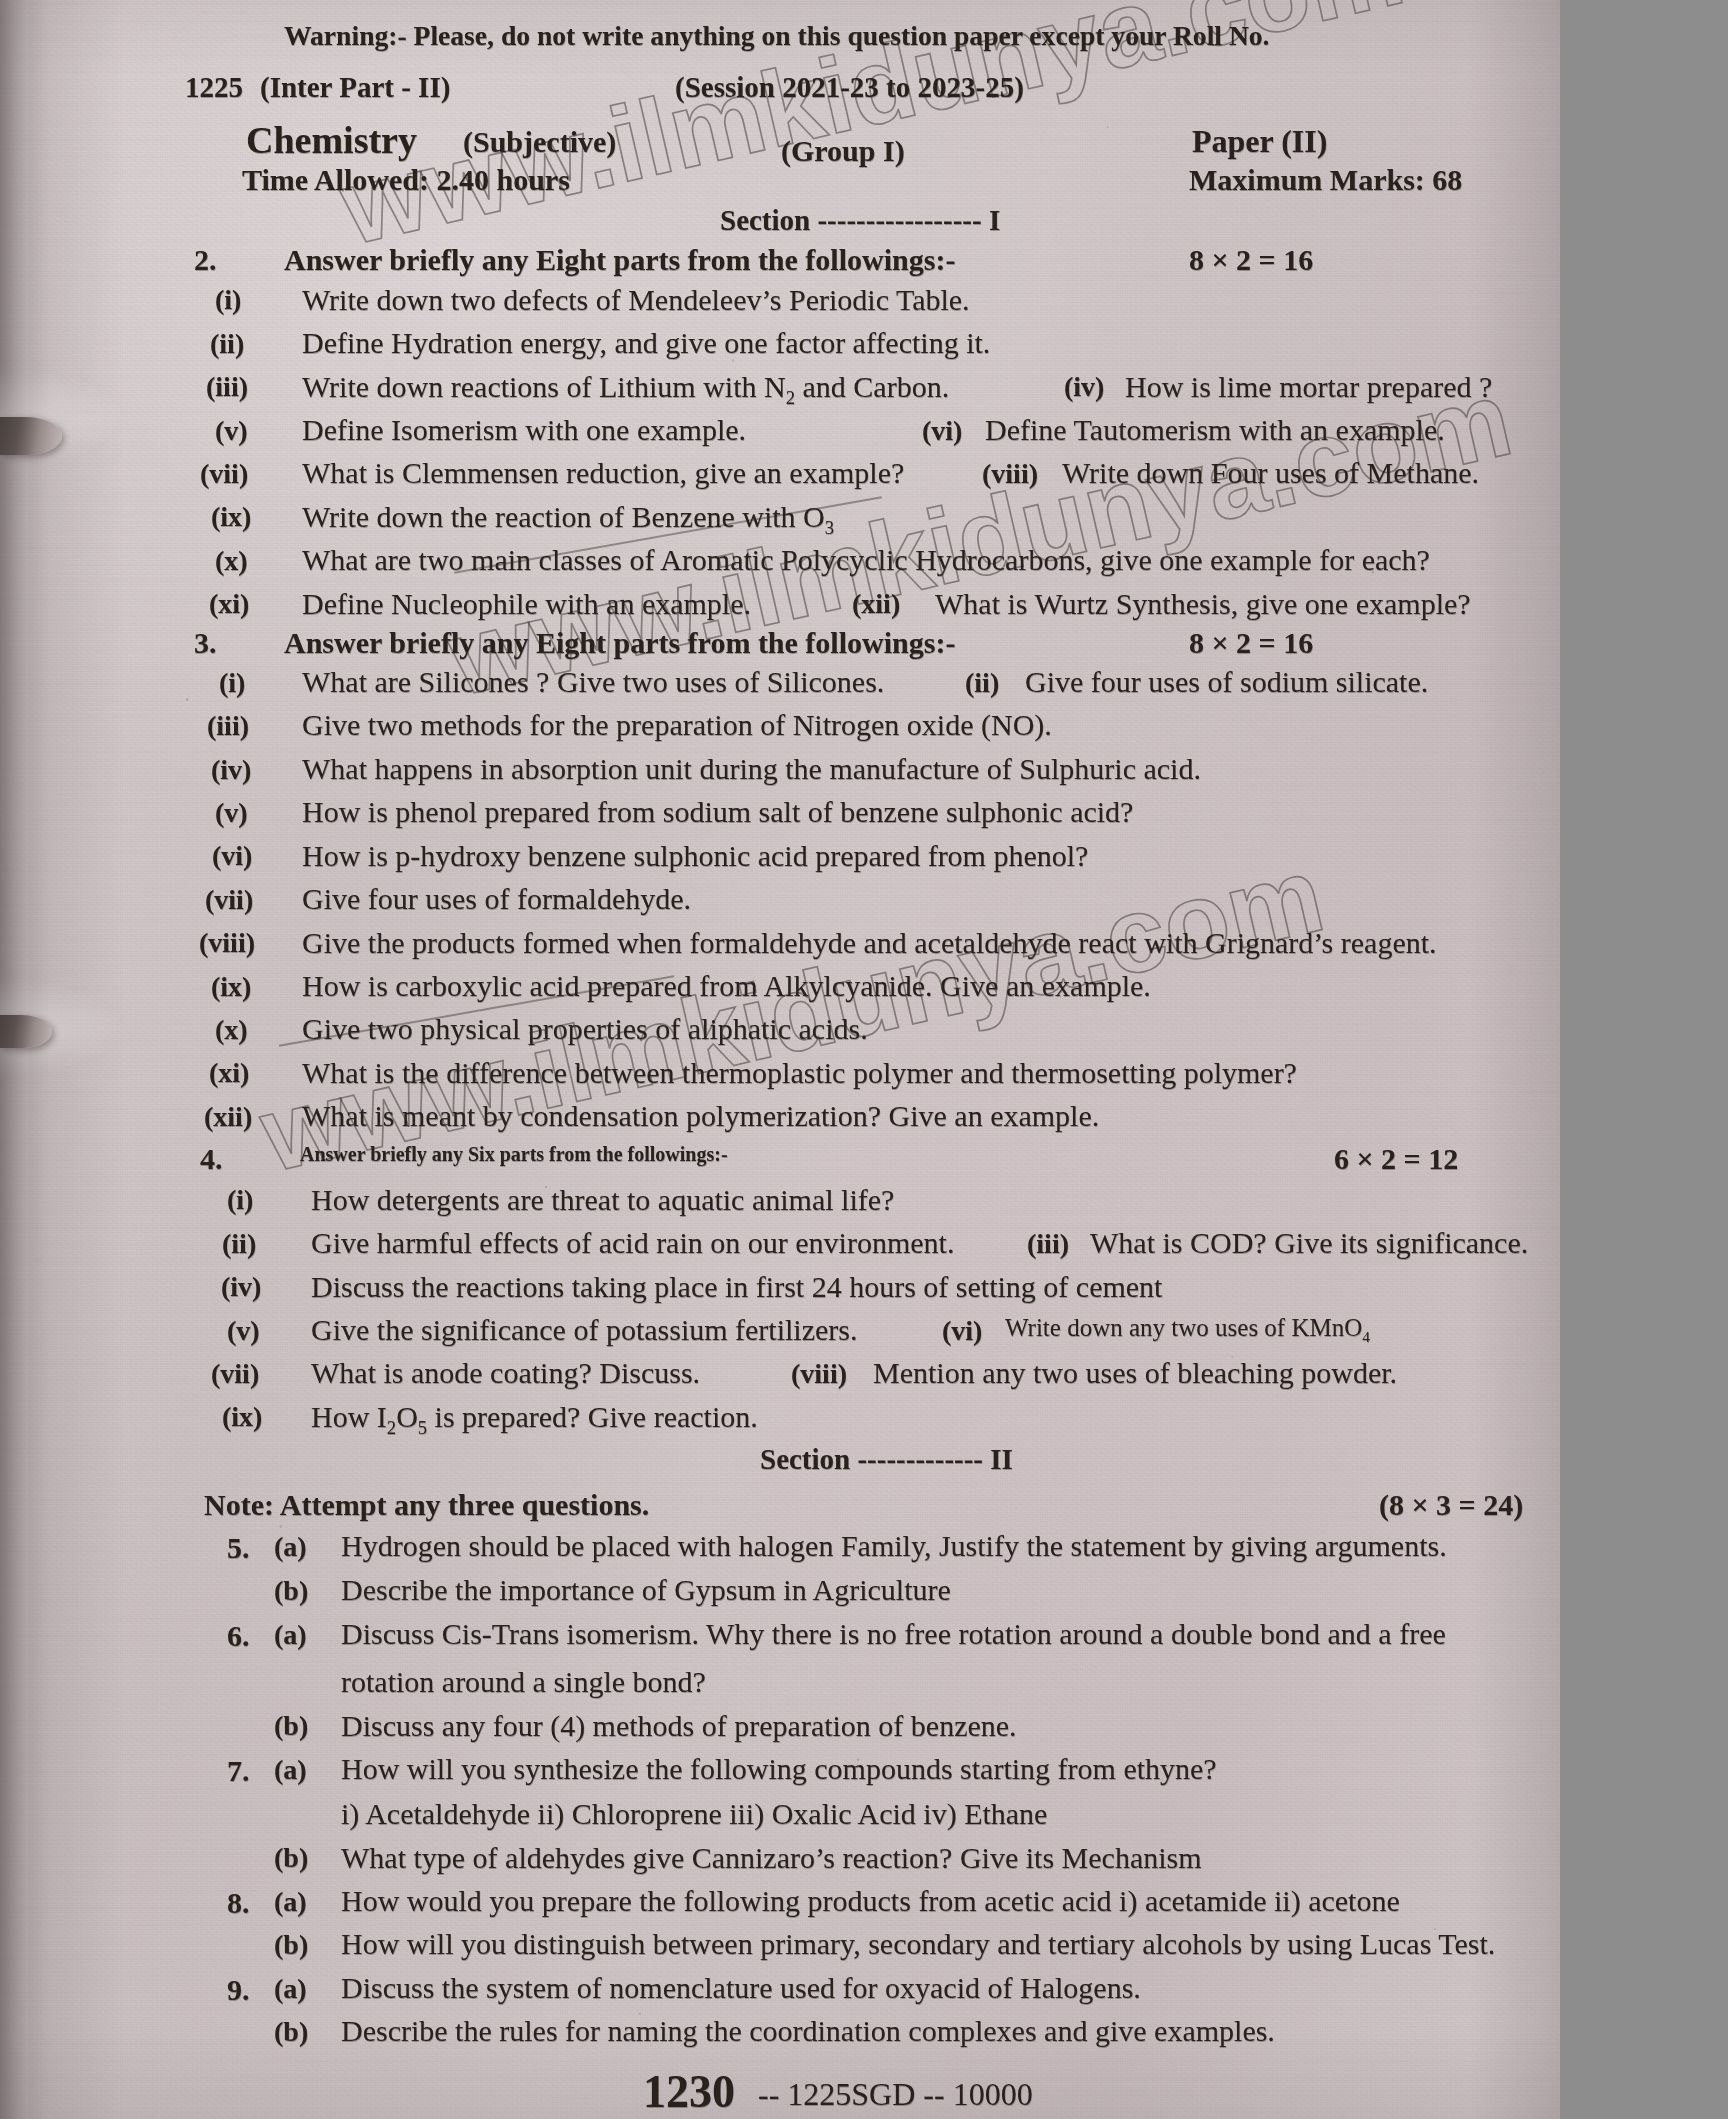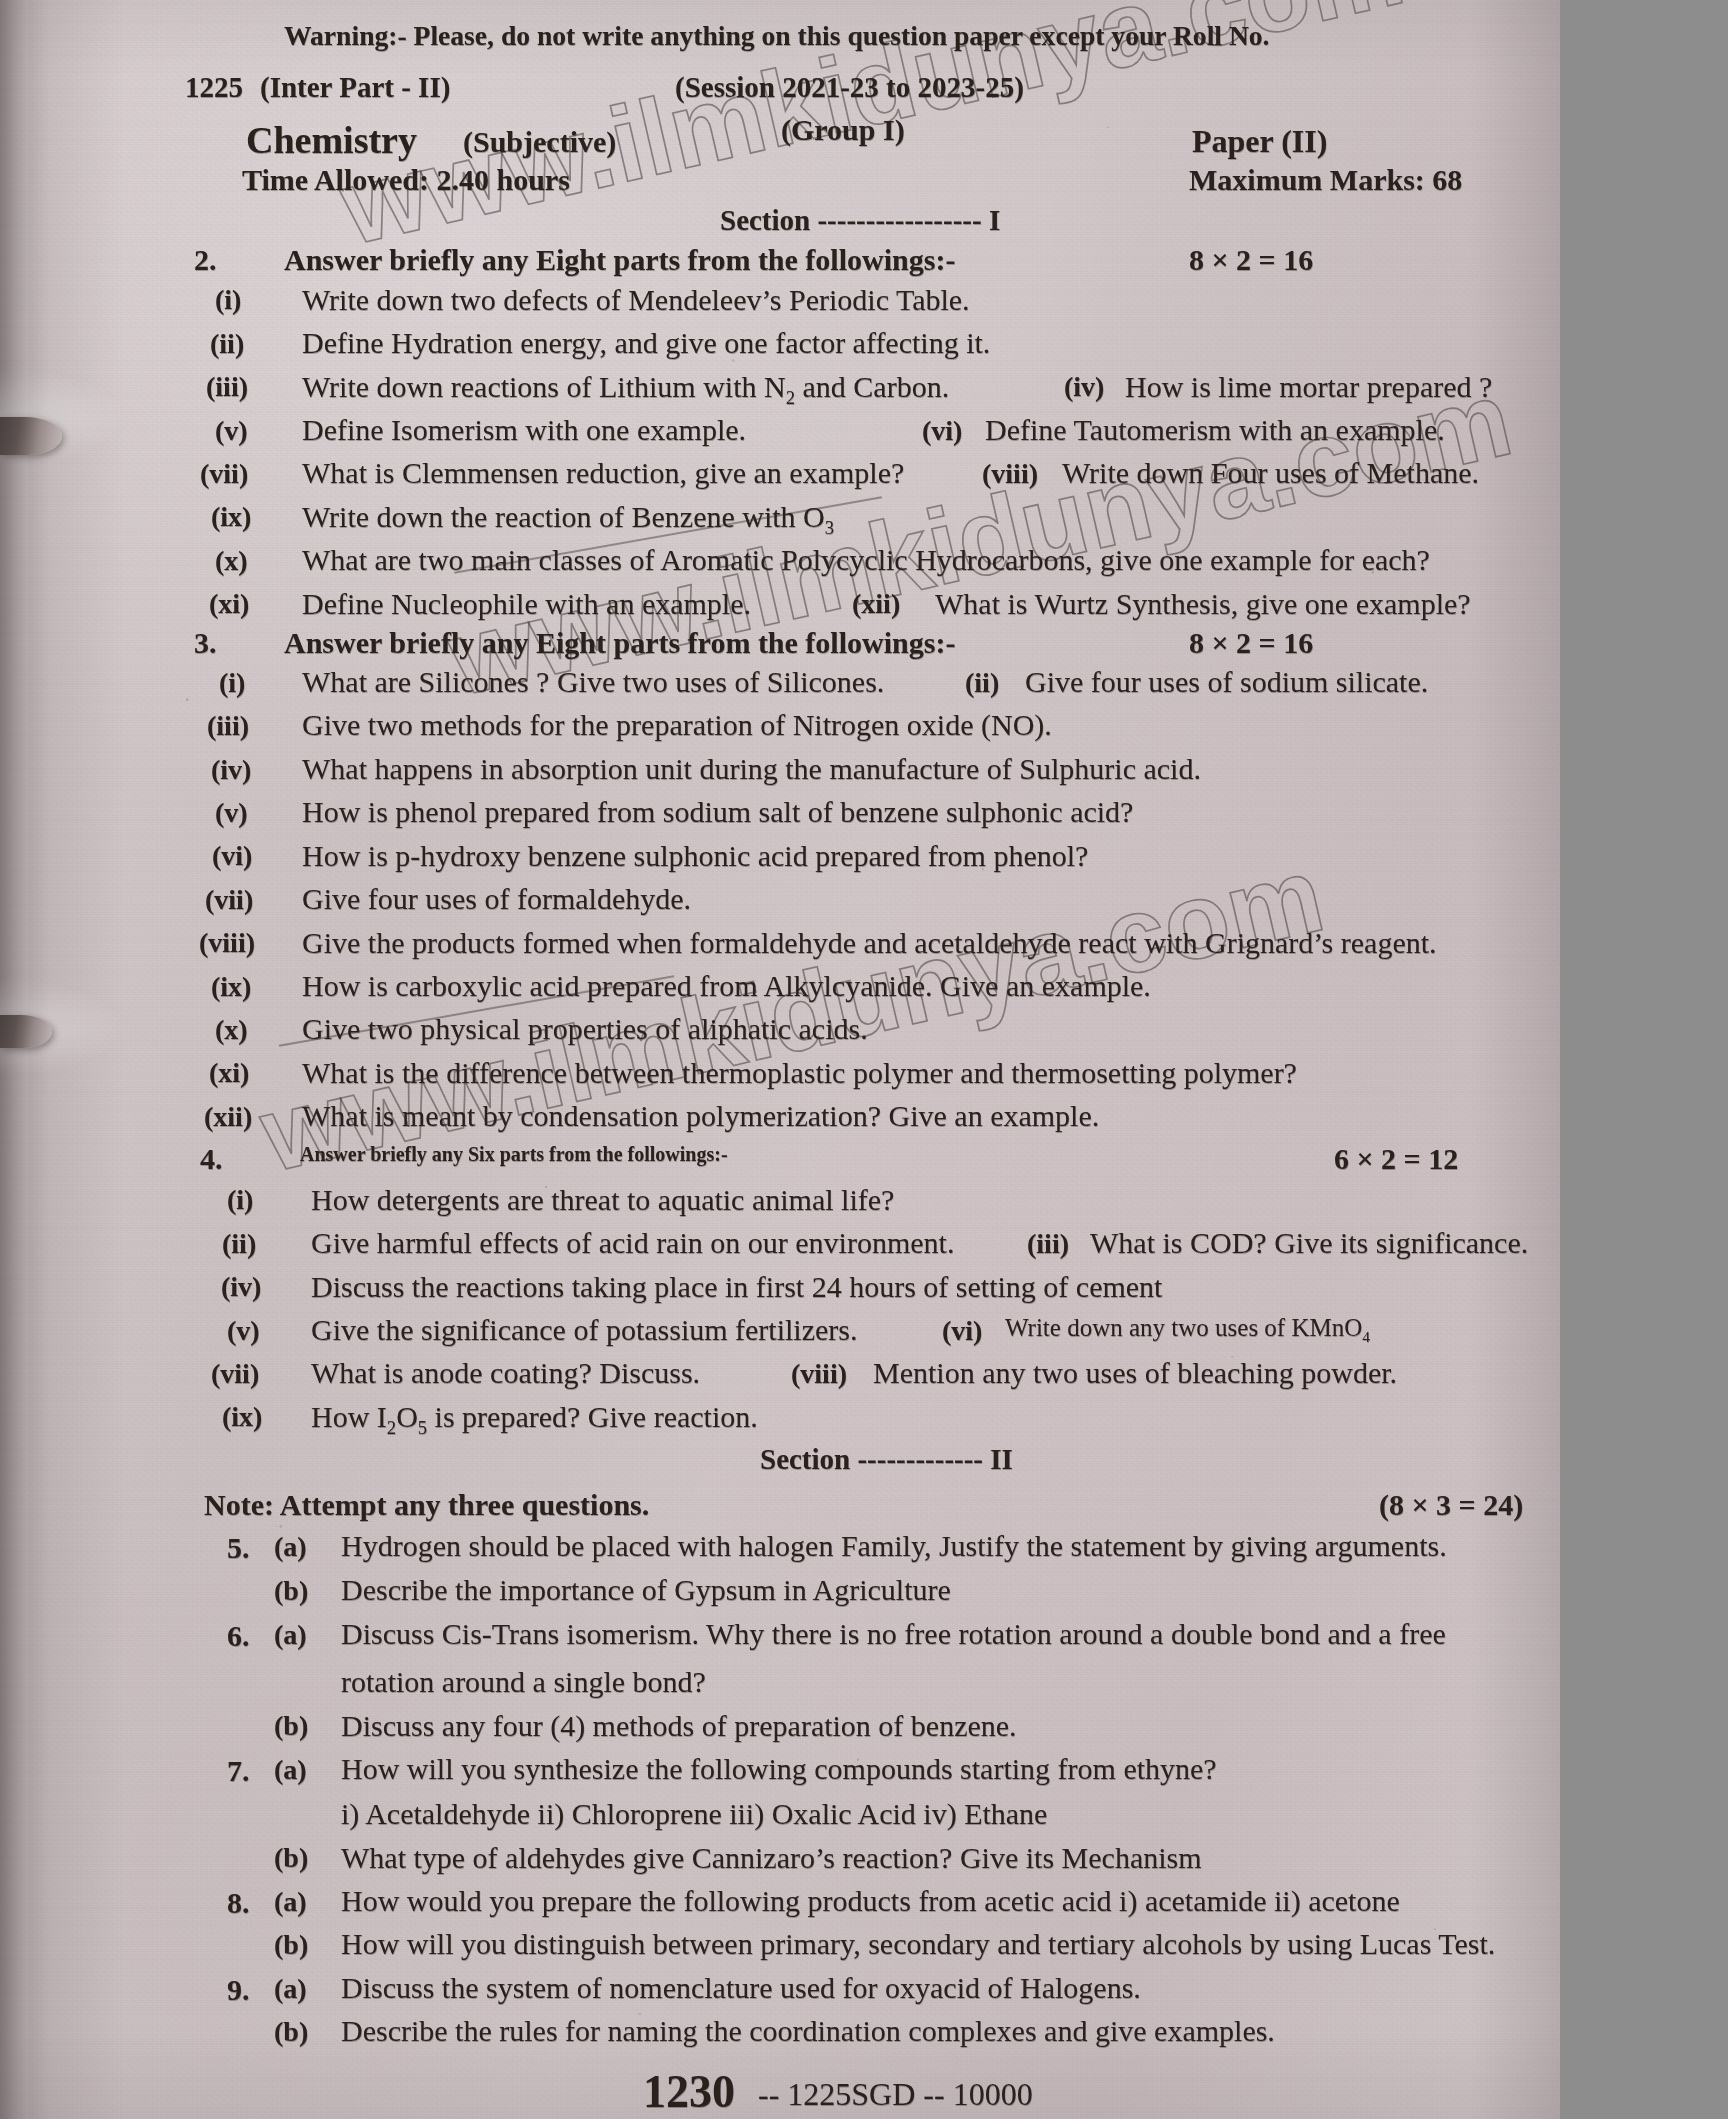--- a/index.html
+++ b/index.html
@@ -151,21 +151,21 @@
   <div class="content">
 
     <div class="line b" style="left:284px; top:22px; font-size:27.6px;">Warning:-  Please, do not write anything on this question paper except your Roll No.</div>
 
     <div class="line b" style="left:185px; top:73px; font-size:29px;">1225</div>
     <div class="line b" style="left:260px; top:73px; font-size:29px;">(Inter Part - II)</div>
     <div class="line b" style="left:675px; top:73px; font-size:29px;"><span>(Session  2021-23 to 2023-25)</span></div>
 
     <div class="line b" style="left:246px; top:121px; font-size:38px;">Chemistry</div>
     <div class="line b" style="left:463px; top:127px; font-size:30px;">(Subjective)</div>
-    <div class="line b" style="left:781px; top:115px; font-size:30px;">(Group I)</div>
+    <div class="line b" style="left:781px; top:136px; font-size:30px;">(Group I)</div>
     <div class="line b" style="left:1192px; top:125px; font-size:32px;">Paper (II)</div>
 
     <div class="line b" style="left:242px; top:165px; font-size:30px;">Time Allowed:   2.40 hours</div>
     <div class="line b" style="left:1189px; top:165px; font-size:30px;">Maximum Marks:  68</div>
 
     <div class="line b" style="left:720px; top:206px; font-size:29px;">Section ----------------- I</div>
 
     <div class="line b" style="left:194px; top:245px; font-size:30px;">2.</div>
     <div class="line b" style="left:284px; top:245px; font-size:30px;">Answer briefly any Eight parts from the followings:-</div>
     <div class="line b" style="left:1189px; top:245px; font-size:30px;">8  × 2 = 16</div>

